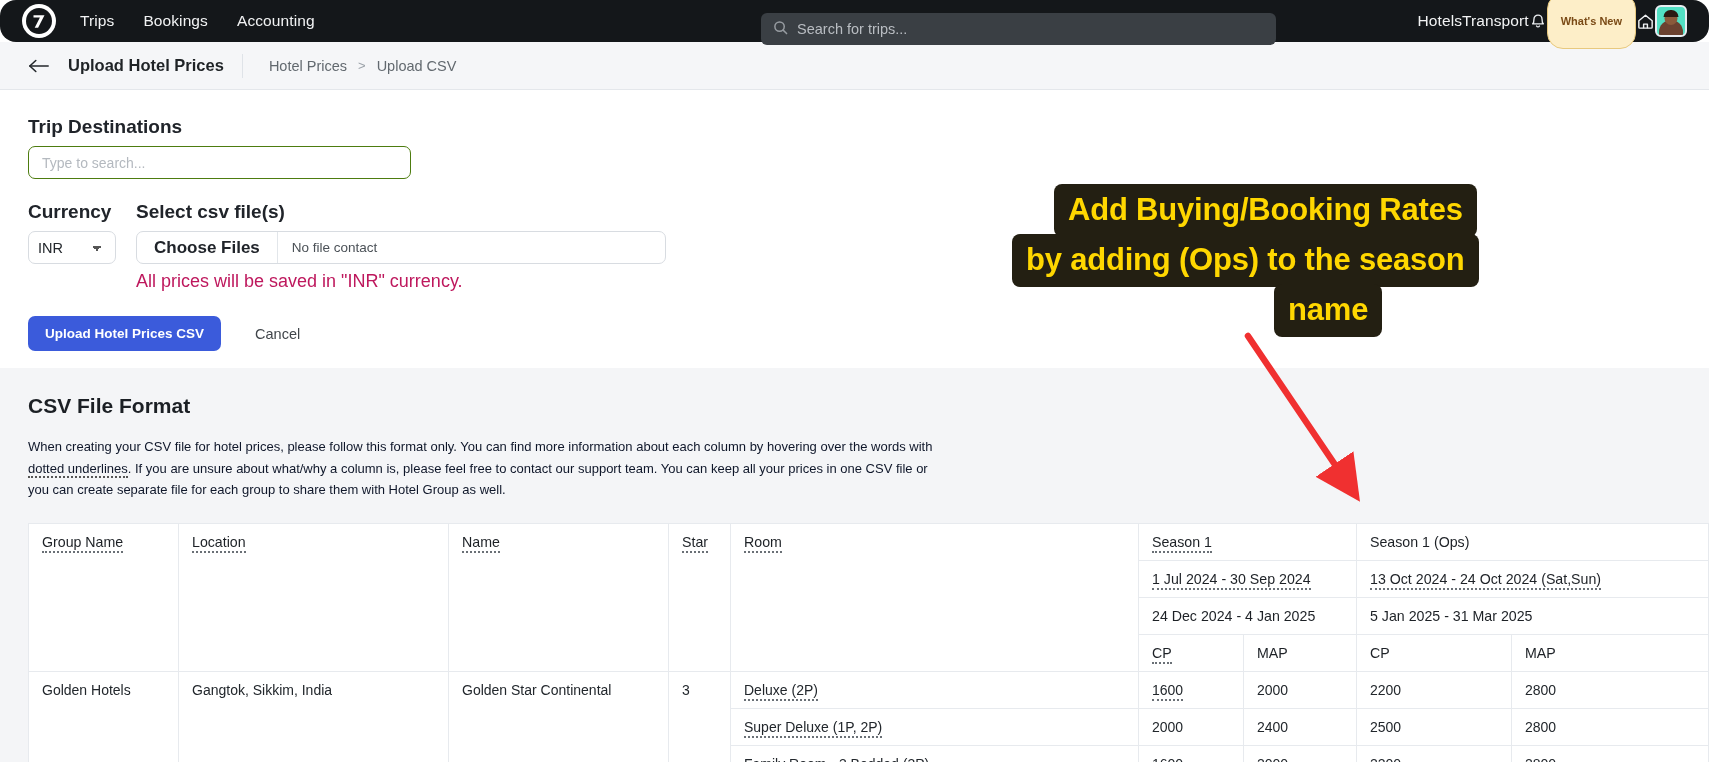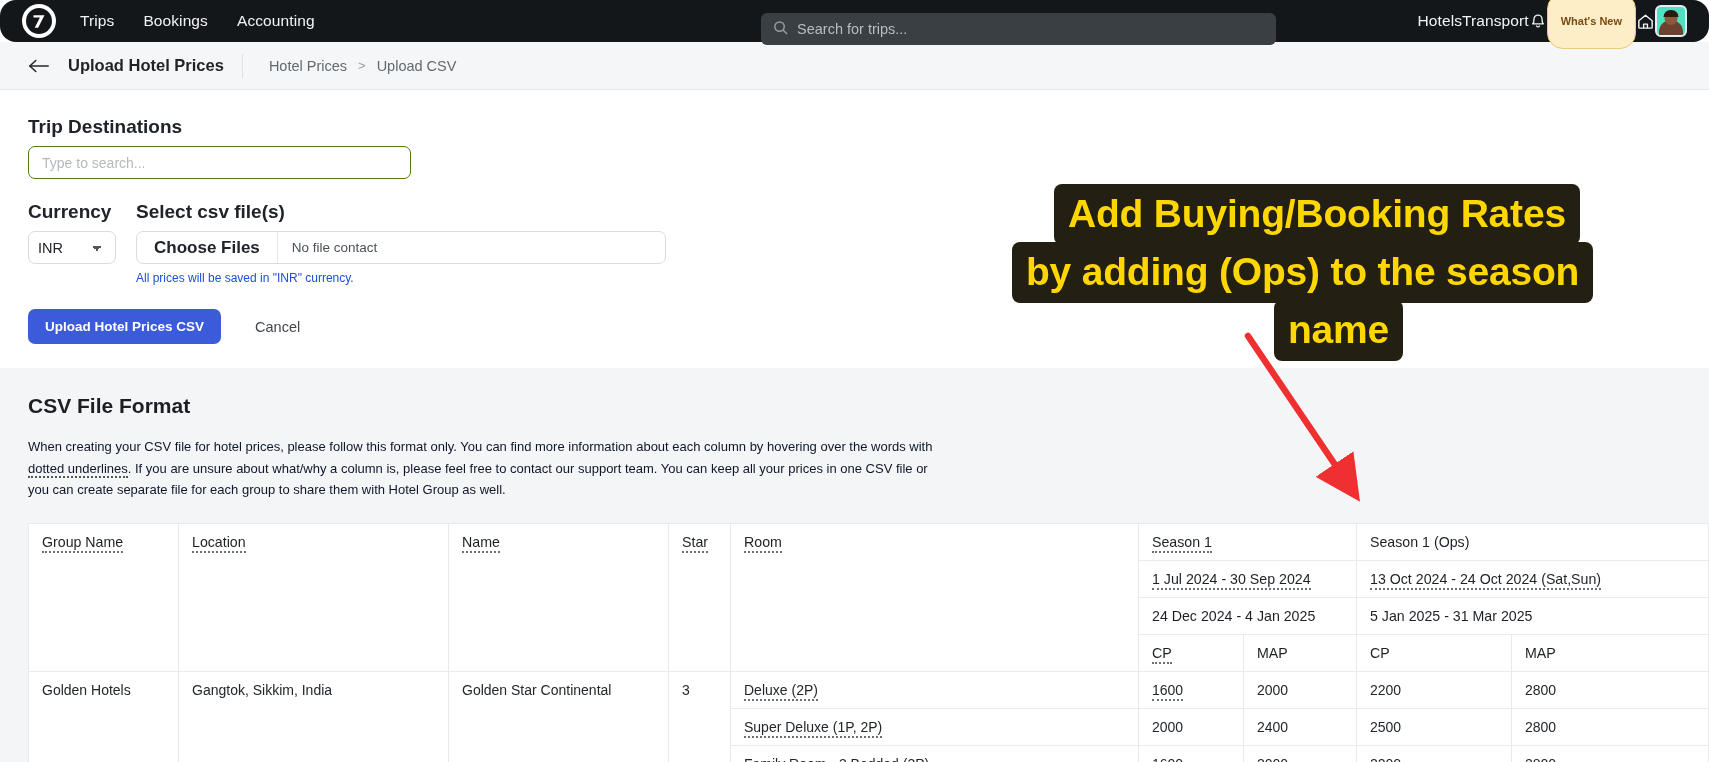--- a/index.html
+++ b/index.html
@@ -101,21 +101,21 @@
   .file-box {
     width: 530px; height: 33px; border: 1px solid #d8dce1; border-radius: 7px;
     display: flex; align-items: center; overflow: hidden; background: #fff;
   }
   .choose-files {
     height: 100%; display: flex; align-items: center; padding: 0 17px;
     font-size: 17px; font-weight: bold; color: #20242a;
     border-right: 1px solid #e2e6ea; cursor: pointer; white-space: nowrap;
   }
   .no-file { padding-left: 14px; font-size: 13.5px; color: #4b5157; }
-  .file-hint { font-size: 12px; color: #1d4ed8; margin-top: 7px; }
+  .file-hint { font-size: 18px; color: #be185d; margin-top: 7px; }
   .actions { display: flex; align-items: center; gap: 34px; margin-top: 24px; }
   .btn-primary {
     background: #3b5bdb; color: #fff; border: 0; border-radius: 7px;
     padding: 10px 17px; font-size: 13.5px; font-weight: bold; cursor: pointer;
     font-family: inherit;
   }
   .btn-link { font-size: 14.5px; color: #41464b; cursor: pointer; background:none;border:0;font-family:inherit; }
 
   
   .csv-section { background: #f4f5f7; padding: 26px 28px 0 28px; }
@@ -134,21 +134,21 @@
   .udot { border-bottom: 2px dotted #6a7076; padding-bottom: 1px; }
   .nowrap { white-space: nowrap; }
 
   
   .annot {
     position: absolute; left: 1012px; top: 184px; width: 650px;
     pointer-events: none; z-index: 30;
   }
   .annot-line {
     display: table; background: #231f12; color: #ffd700;
-    font-size: 39px; font-weight: bold; line-height: 1.0;
+    font-size: 31px; font-weight: bold; line-height: 1.0;
     padding: 10px 14px 12px 14px; border-radius: 8px;
     letter-spacing: -0.2px; white-space: nowrap;
   }
   .annot-line.l1 { margin-left: 42px; }
   .annot-line.l2 { margin-left: 0px; margin-top: -3px; }
   .annot-line.l3 { margin-left: 262px; margin-top: -3px; }
   .arrow-svg { position: absolute; left: 1240px; top: 330px; z-index: 29; pointer-events: none; }
 </style>
 </head>
 <body>

